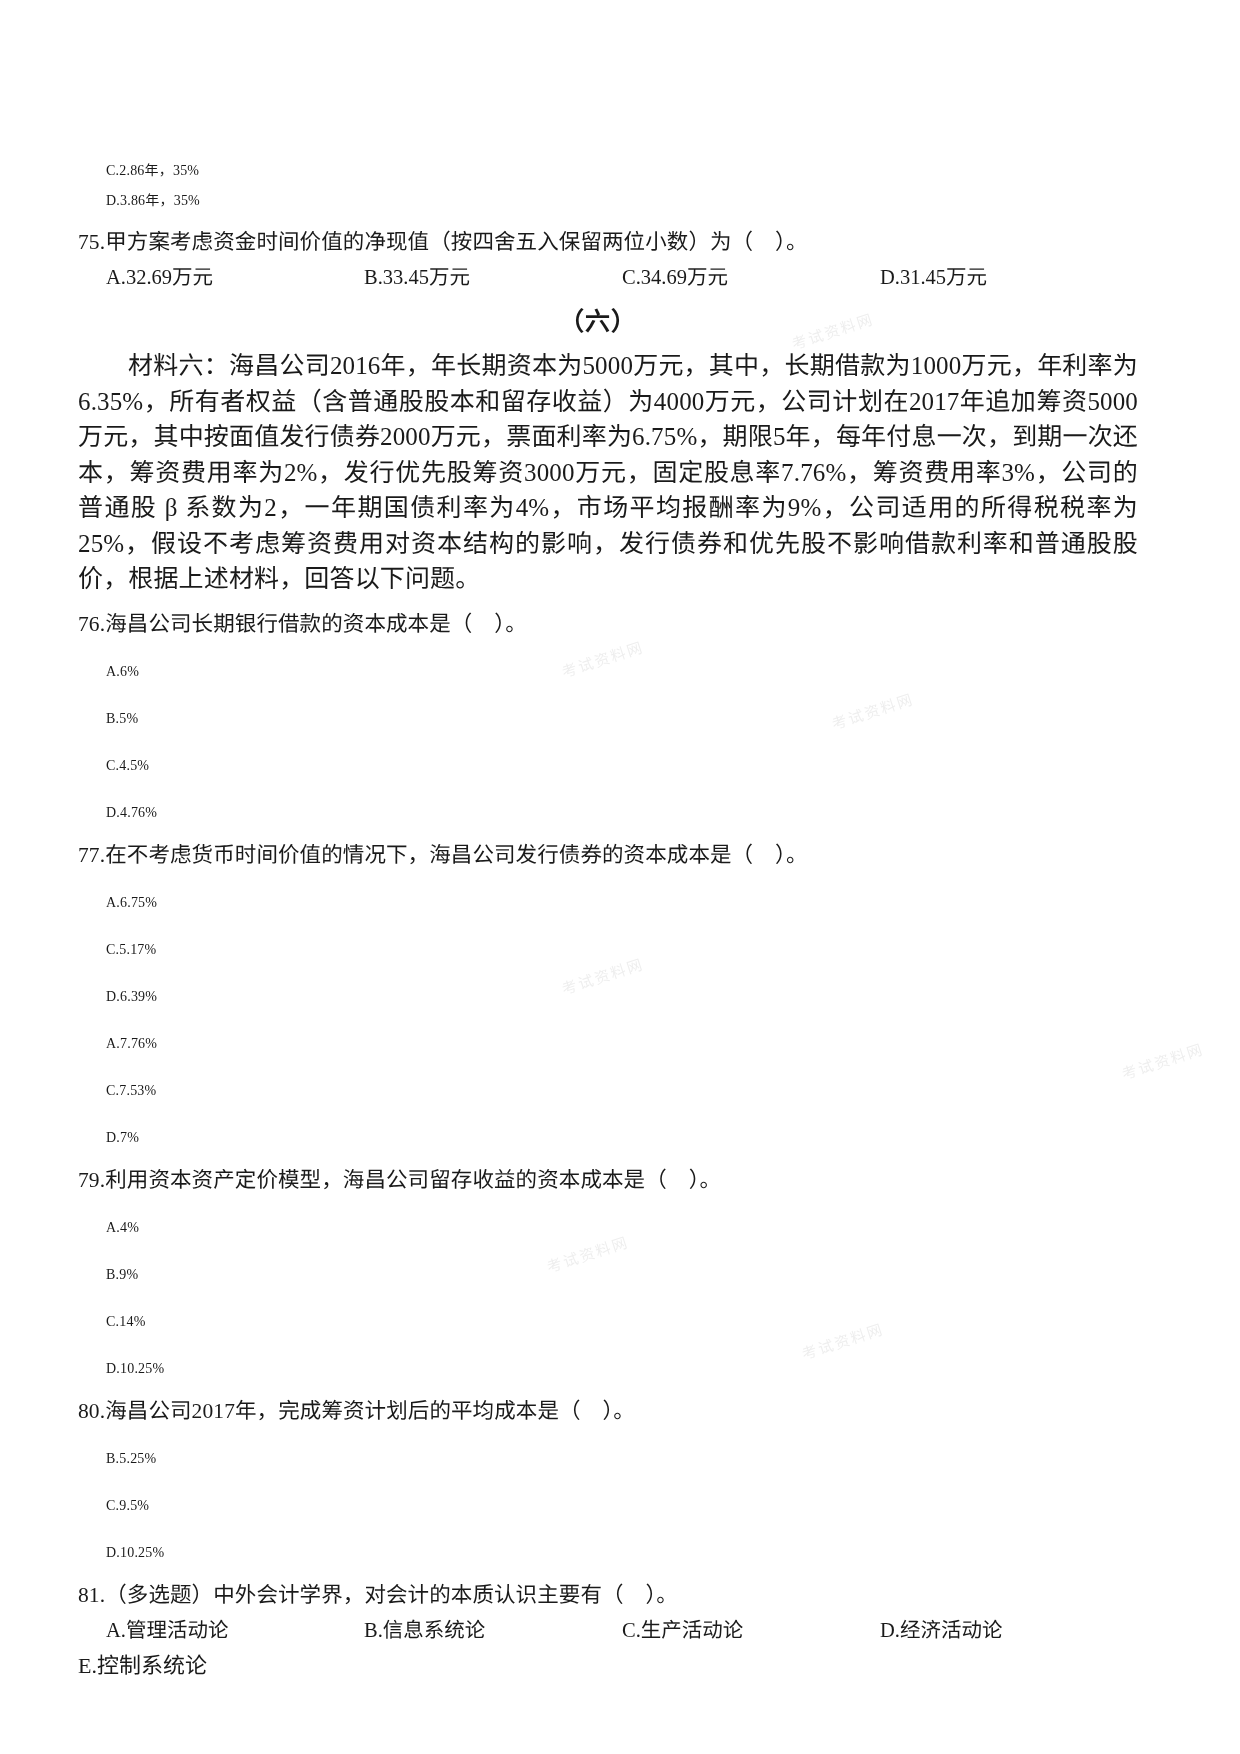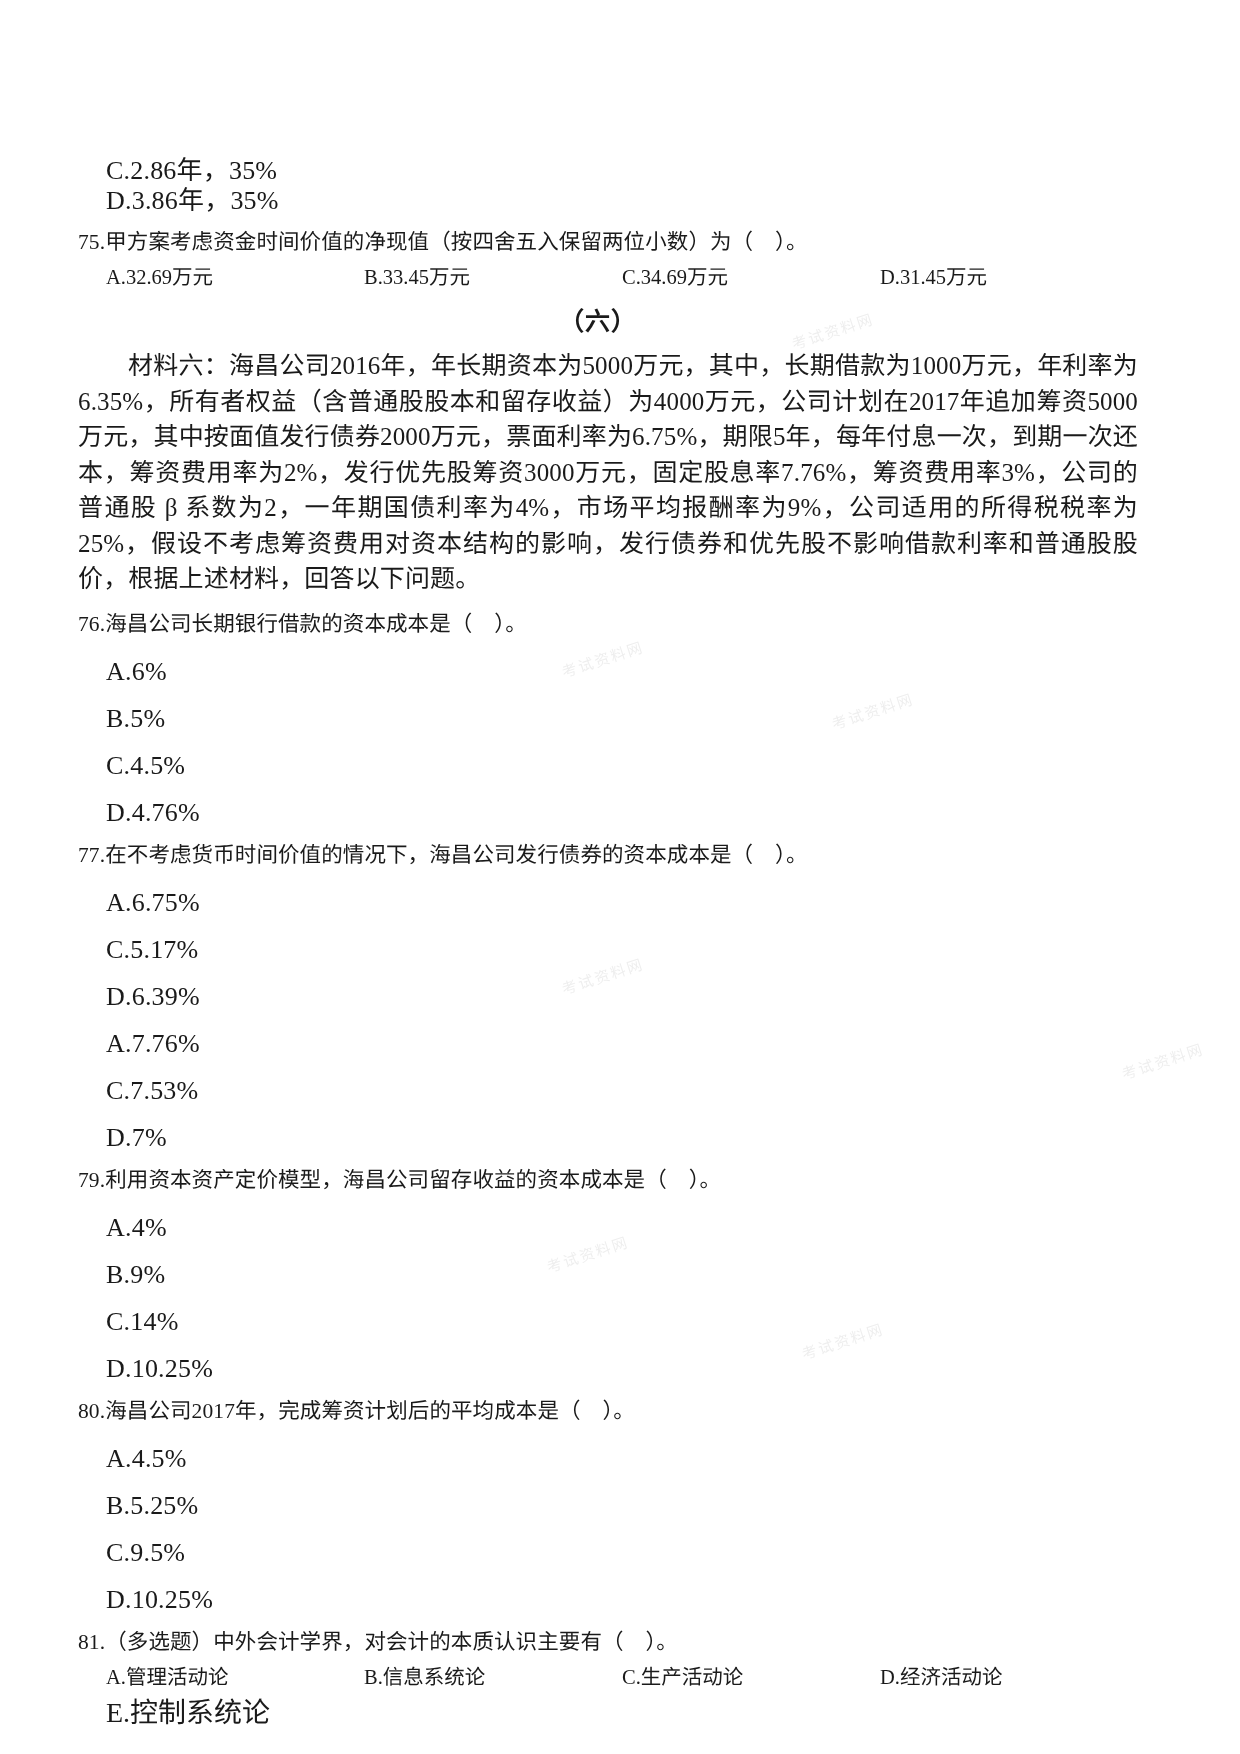--- a/index.html
+++ b/index.html
@@ -19,21 +19,21 @@
   }
   .content {
     position: absolute;
     left: 78px;
     top: 156px;
     width: 1060px;
   }
 
   
   .opt-line {
-    font-size: 26px;
+    font-size: 14px;
     line-height: 30px;
     margin-left: 28px;
     letter-spacing: 0.2px;
     white-space: pre;
   }
   .q-line {
     font-size: 21.5px;
     line-height: 31px;
     margin-top: 11px;
     letter-spacing: 0.1px;
@@ -88,23 +88,22 @@
     margin-left: 28px;
     font-size: 20.5px;
     line-height: 30px;
     margin-top: 4px;
   }
   .opt-row-81 .cell {
     width: 25%;
     white-space: pre;
   }
   .opt-e {
-    font-size: 28px;
+    font-size: 22px;
     line-height: 30px;
-    margin-left: 28px;
     margin-top: 6px;
     white-space: pre;
   }
 
   
   .wm {
     position: absolute;
     color: rgba(120, 120, 120, 0.13);
     font-size: 15px;
     font-family: "Liberation Sans", sans-serif;
@@ -170,21 +169,20 @@
     <div class="q-block">
       <div class="q-line">79.利用资本资产定价模型，海昌公司留存收益的资本成本是（    ）。</div>
       <div class="opt-line">A.4%</div>
       <div class="opt-line">B.9%</div>
       <div class="opt-line">C.14%</div>
       <div class="opt-line">D.10.25%</div>
     </div>
 
     <div class="q-block">
       <div class="q-line">80.海昌公司2017年，完成筹资计划后的平均成本是（    ）。</div>
-      <div class="opt-line">A.4.5%</div>
       <div class="opt-line">B.5.25%</div>
       <div class="opt-line">C.9.5%</div>
       <div class="opt-line">D.10.25%</div>
     </div>
 
     <div class="q-block">
       <div class="q-line">81.（多选题）中外会计学界，对会计的本质认识主要有（    ）。</div>
       <div class="opt-row-81">
         <div class="cell">A.管理活动论</div>
         <div class="cell">B.信息系统论</div>

